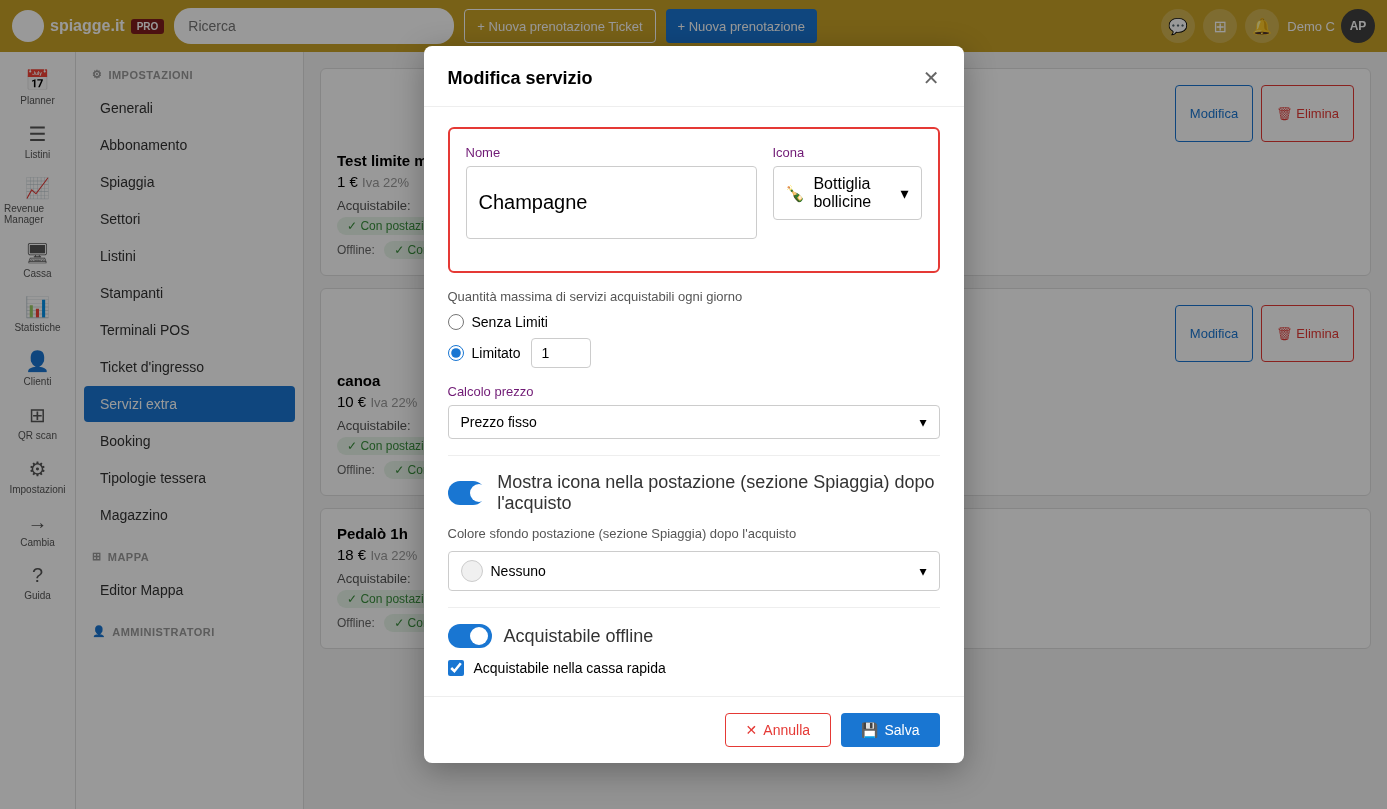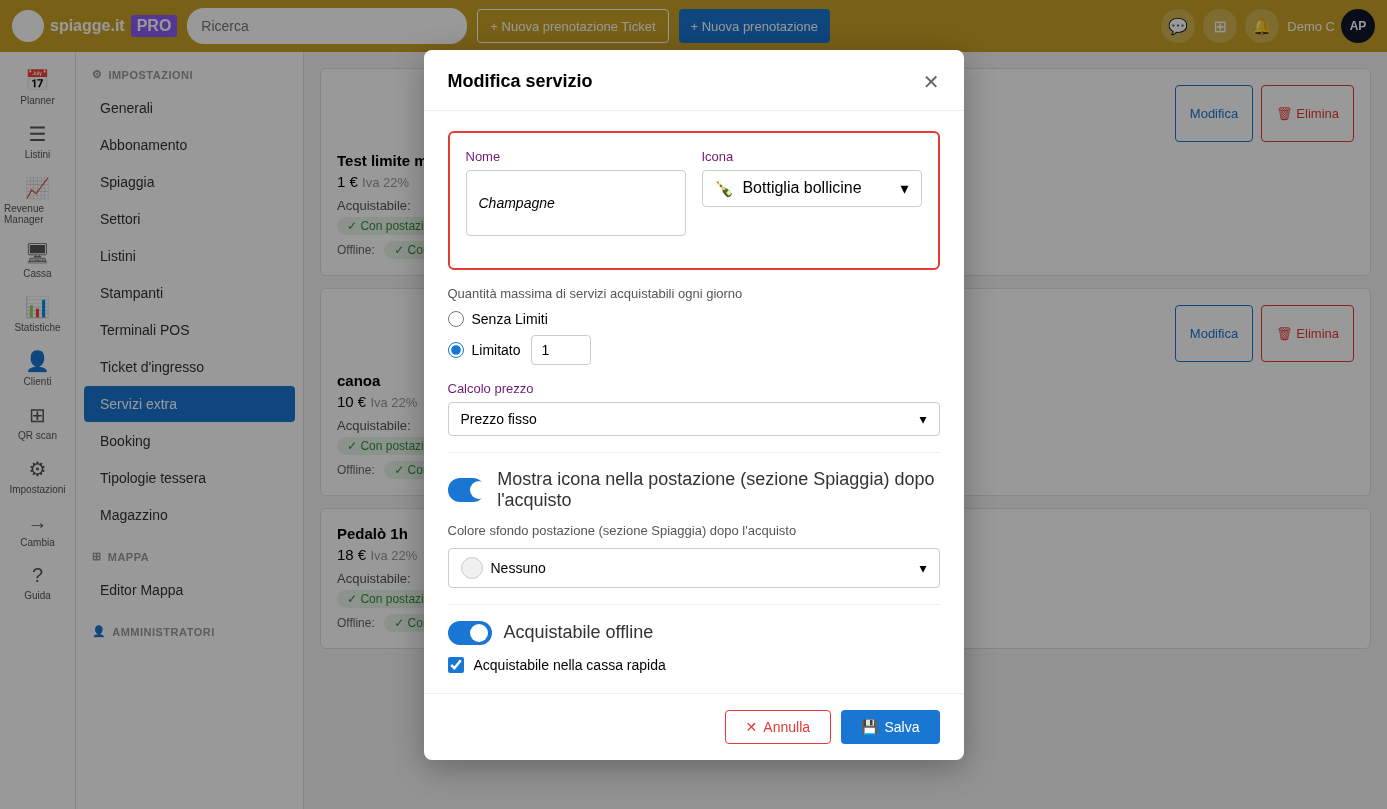--- a/index.html
+++ b/index.html
@@ -15,40 +15,40 @@
       gap: 10px;
       position: fixed;
       top: 0; left: 0; right: 0;
       z-index: 100;
     }
     .logo-area {
       display: flex; align-items: center; gap: 6px;
       color: white; font-weight: bold; font-size: 16px;
     }
     .logo-icon { width: 32px; height: 32px; background: white; border-radius: 50%; display: flex; align-items: center; justify-content: center; font-size: 14px; }
-    .pro-badge { background: #8b5cf6; color: white; font-size: 16px; padding: 2px 6px; border-radius: 3px; font-weight: bold; }
+    .pro-badge { background: #7f1d1d; color: white; font-size: 10px; padding: 2px 6px; border-radius: 3px; font-weight: bold; }
     .search-bar {
       flex: 1; max-width: 280px; height: 34px; border-radius: 17px;
       border: none; background: white; padding: 18px 14px;
       font-size: 14px; color: #666;
     }
     .btn-ticket {
       height: 34px; border: 1.5px solid white; background: transparent;
       color: white; border-radius: 4px; padding: 0 12px; font-size: 13px;
       cursor: pointer; display: flex; align-items: center; gap: 5px;
     }
     .btn-booking {
       height: 34px; background: #1976d2; border: none;
       color: white; border-radius: 4px; padding: 0 12px; font-size: 13px;
       cursor: pointer; display: flex; align-items: center; gap: 5px;
     }
     .topbar-icons { display: flex; align-items: center; gap: 8px; margin-left: auto; }
     .icon-btn { width: 34px; height: 34px; border: none; background: rgba(255,255,255,0.2); border-radius: 50%; cursor: pointer; color: white; font-size: 16px; display: flex; align-items: center; justify-content: center; }
     .user-section { display: flex; align-items: center; gap: 6px; color: white; font-size: 13px; }
-    .avatar { width: 34px; height: 34px; background: #0f172a; border-radius: 50%; display: flex; align-items: center; justify-content: center; color: white; font-size: 12px; font-weight: bold; }
+    .avatar { width: 34px; height: 34px; background: #404040; border-radius: 50%; display: flex; align-items: center; justify-content: center; color: white; font-size: 12px; font-weight: bold; }
 
     
     .sidebar {
       position: fixed; top: 52px; left: 0; bottom: 0;
       width: 76px; background: white;
       display: flex; flex-direction: column; align-items: center;
       padding-top: 8px; border-right: 1px solid #e0e0e0;
       z-index: 90;
     }
     .sidebar-item {
@@ -115,21 +115,21 @@
     .close-btn { background: none; border: none; font-size: 20px; cursor: pointer; color: #666; }
     .modal-body { padding: 20px 24px; }
 
     .field-group-row {
       display: flex; gap: 16px; margin-bottom: 16px;
     }
     .field-group { display: flex; flex-direction: column; gap: 6px; flex: 1; }
     .field-label { font-size: 13px; color: #701a75; font-weight: 500; }
     .field-input {
       border: 1px solid #ccc; border-radius: 4px;
-      padding: 24px 12px; font-size: 14px; outline: none; font-style: italic;
+      padding: 24px 12px; font-size: 20px; outline: none;
     }
 
     .highlighted-box {
       border: 2px solid #e53935 !important;
       border-radius: 6px;
       padding: 16px;
       margin-bottom: 16px;
     }
 
     .icon-select {

